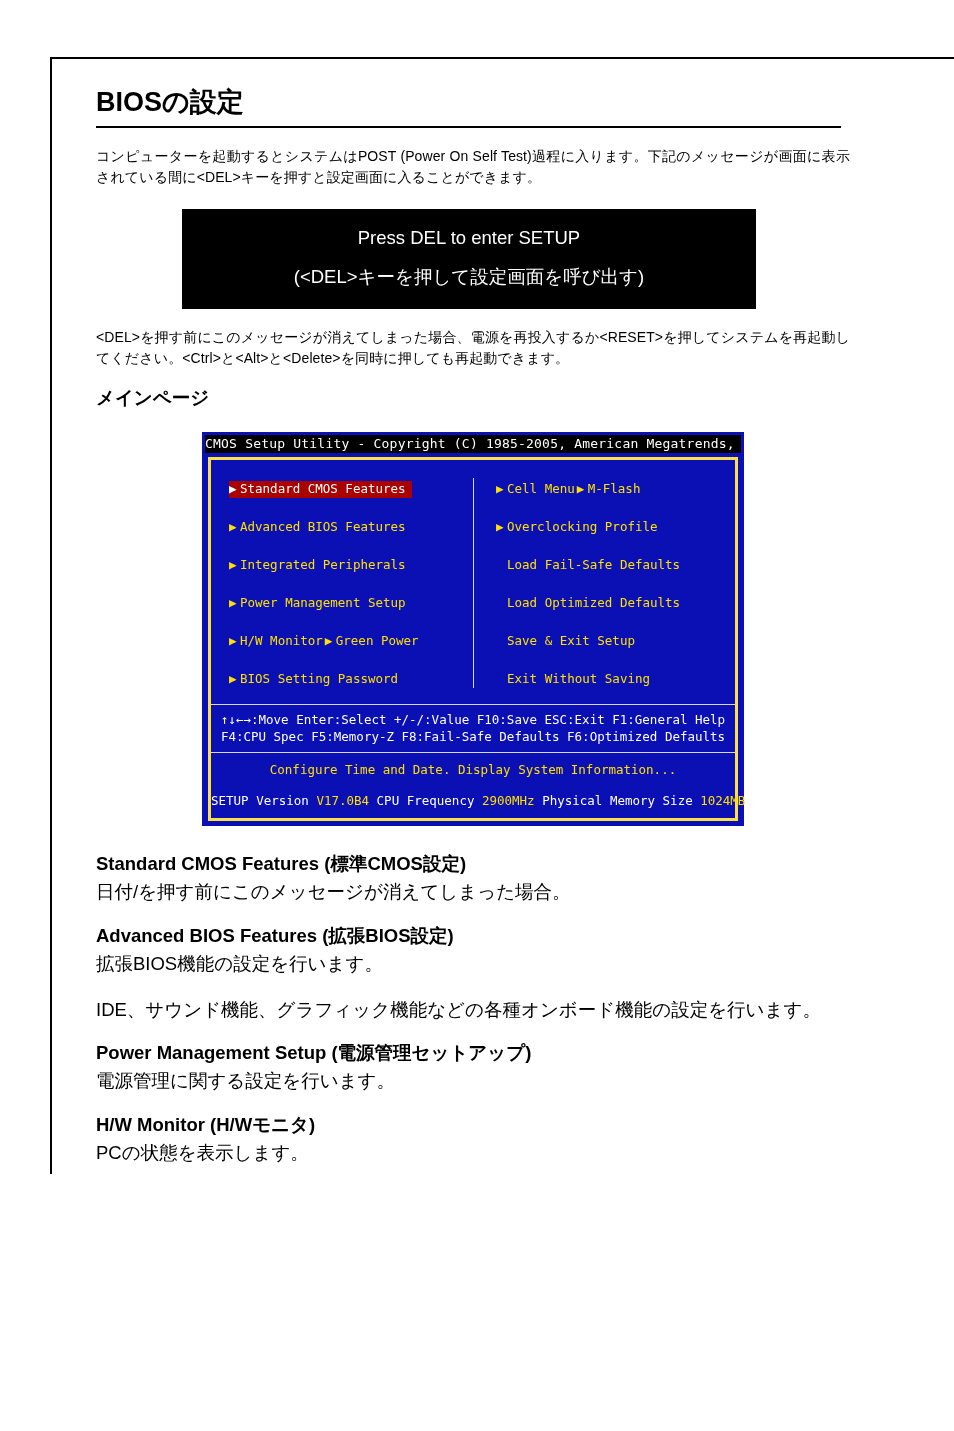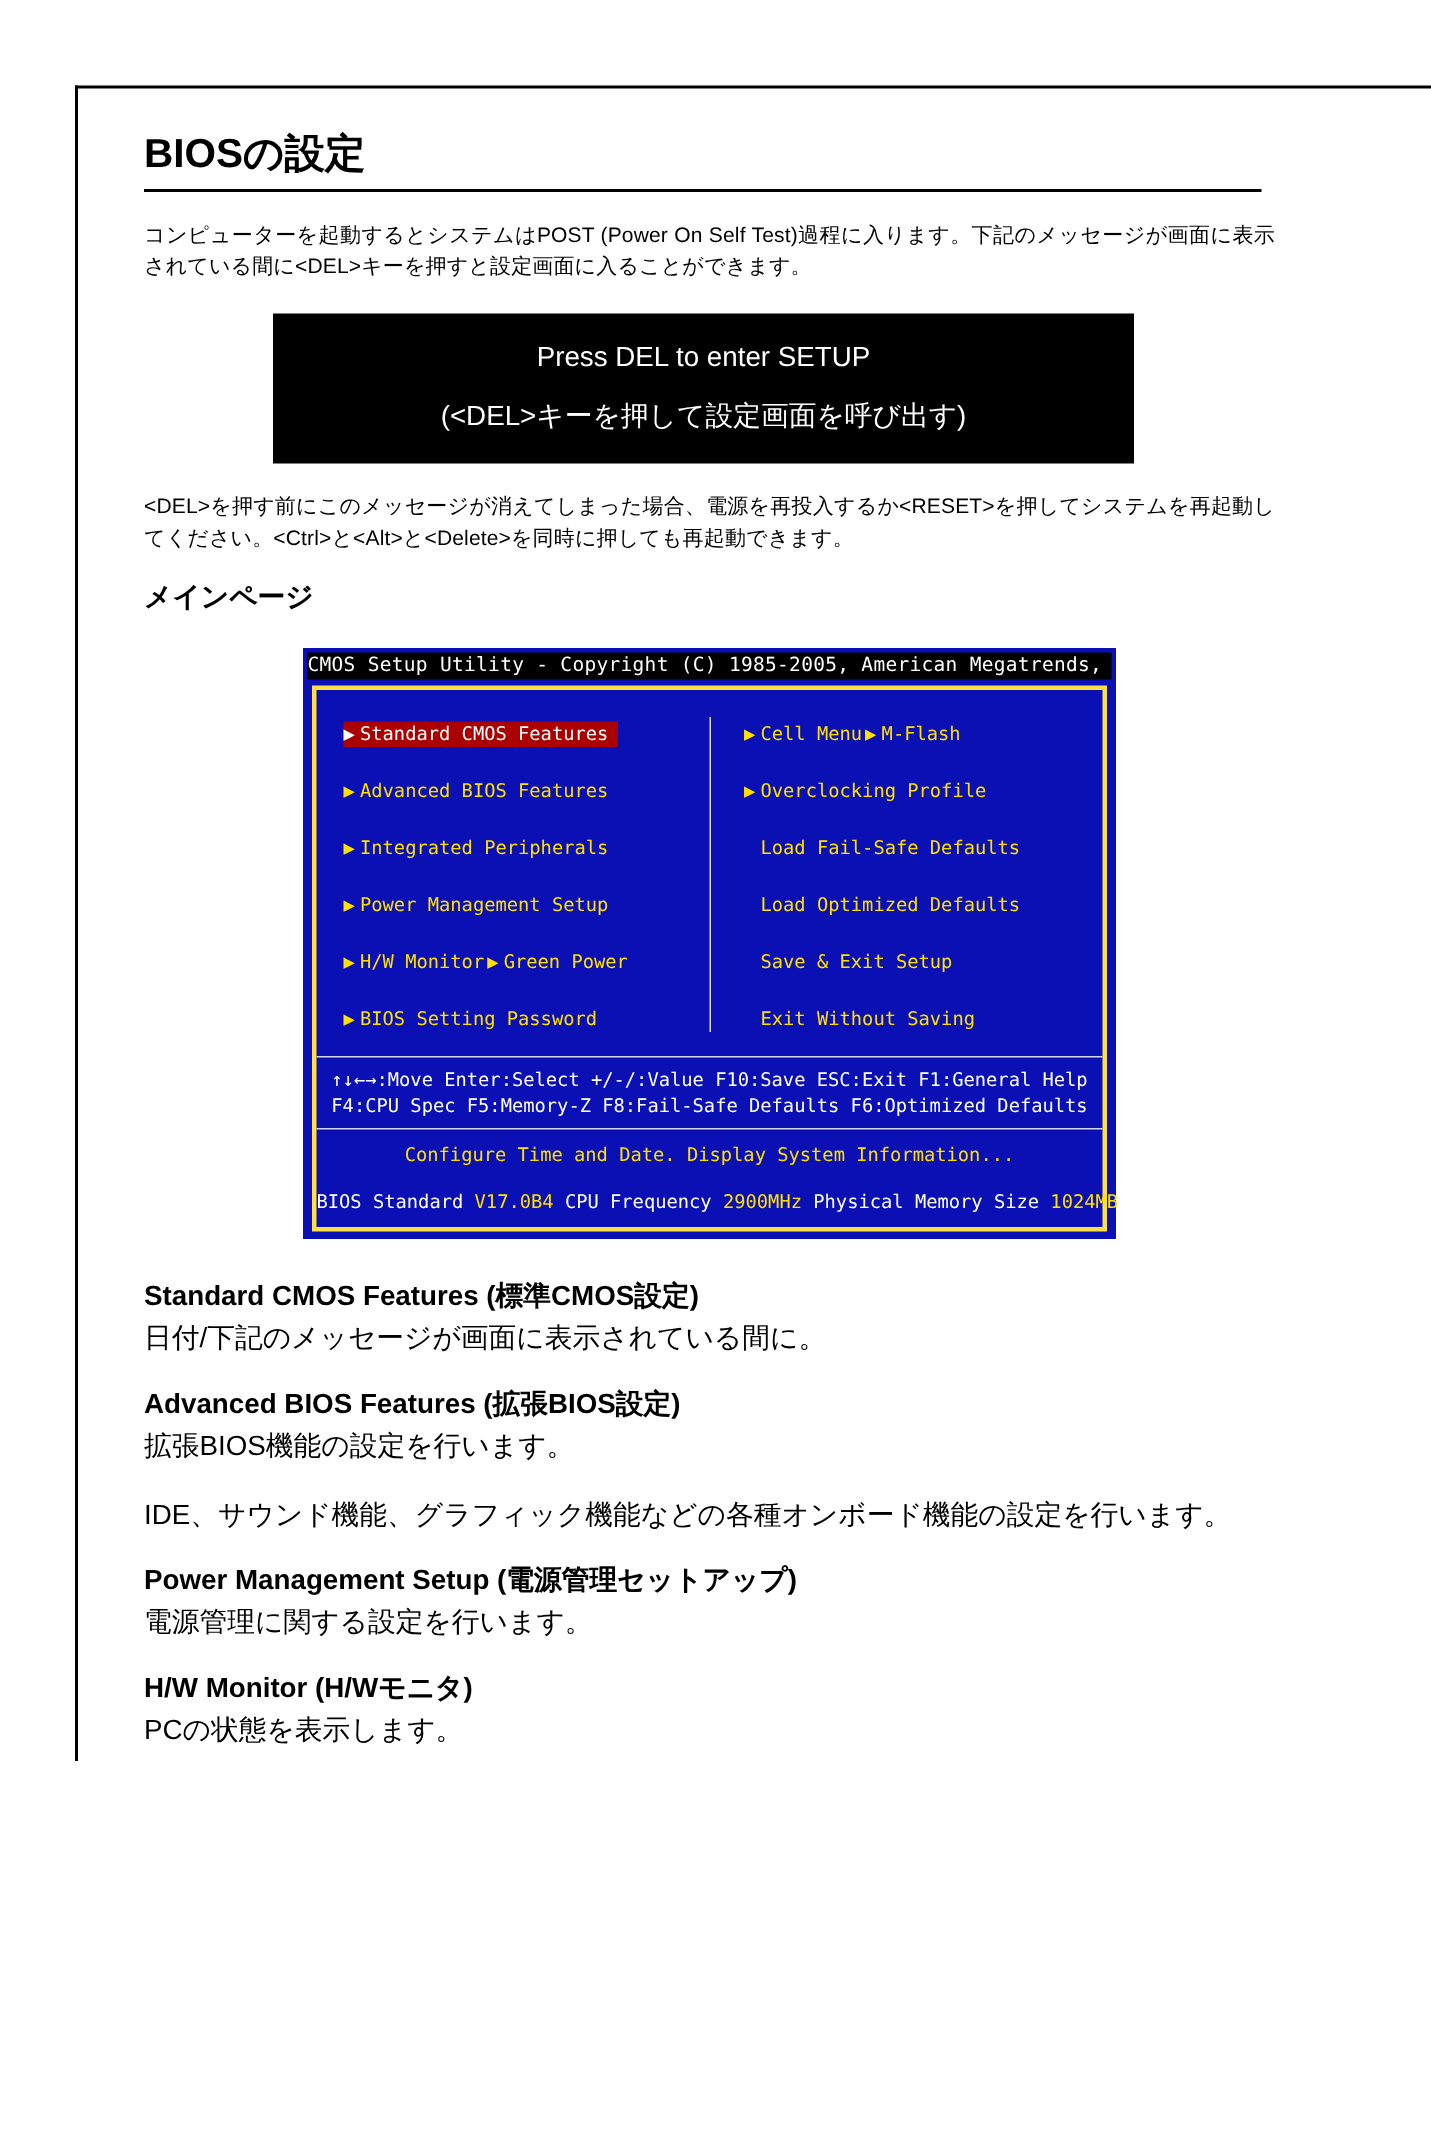--- a/index.html
+++ b/index.html
@@ -282,36 +282,36 @@
           <div class="bios-keys">
             <div class="kline">↑↓←→:Move   Enter:Select   +/-/:Value   F10:Save   ESC:Exit   F1:General Help</div>
             <div class="kline">F4:CPU Spec   F5:Memory-Z   F8:Fail-Safe Defaults      F6:Optimized Defaults</div>
           </div>
 
           <div class="bios-sep"></div>
 
           <div class="bios-help">Configure Time and Date.  Display System Information...</div>
 
           <div class="bios-version">
-            <span>BIOS Standard</span>
+            <span>SETUP Version</span>
             <span class="val">V17.0B4</span>
             <span>CPU Frequency</span>
             <span class="val">2900MHz</span>
             <span>Physical Memory Size</span>
             <span class="val">1024MB</span>
           </div>
 
         </div>
       </div>
     </div>
 
     <div id="feature-list">
         <div class="feature">
           <h3>Standard CMOS Features (標準CMOS設定)</h3>
-          <p>日付/下記のメッセージが画面に表示されている間に。</p>
+          <p>日付/を押す前にこのメッセージが消えてしまった場合。</p>
         </div>
         <div class="feature">
           <h3>Advanced BIOS Features (拡張BIOS設定)</h3>
           <p>拡張BIOS機能の設定を行います。</p>
         </div>
         <div class="feature">
           <p>IDE、サウンド機能、グラフィック機能などの各種オンボード機能の設定を行います。</p>
         </div>
         <div class="feature">
           <h3>Power Management Setup (電源管理セットアップ)</h3>

